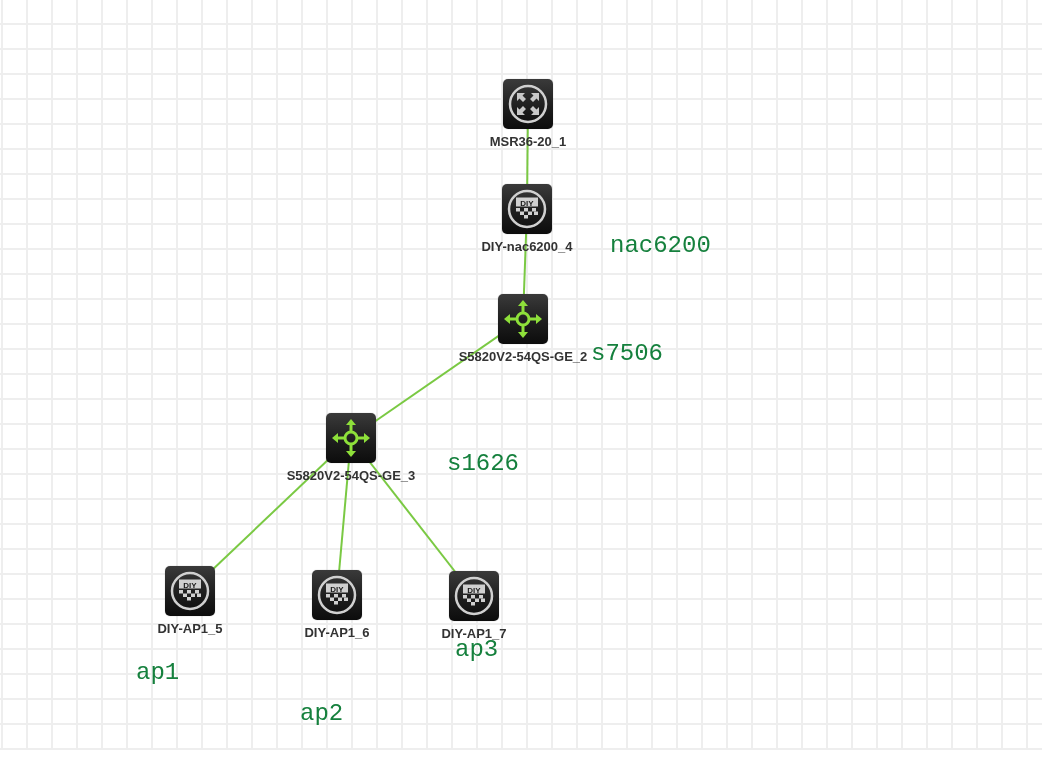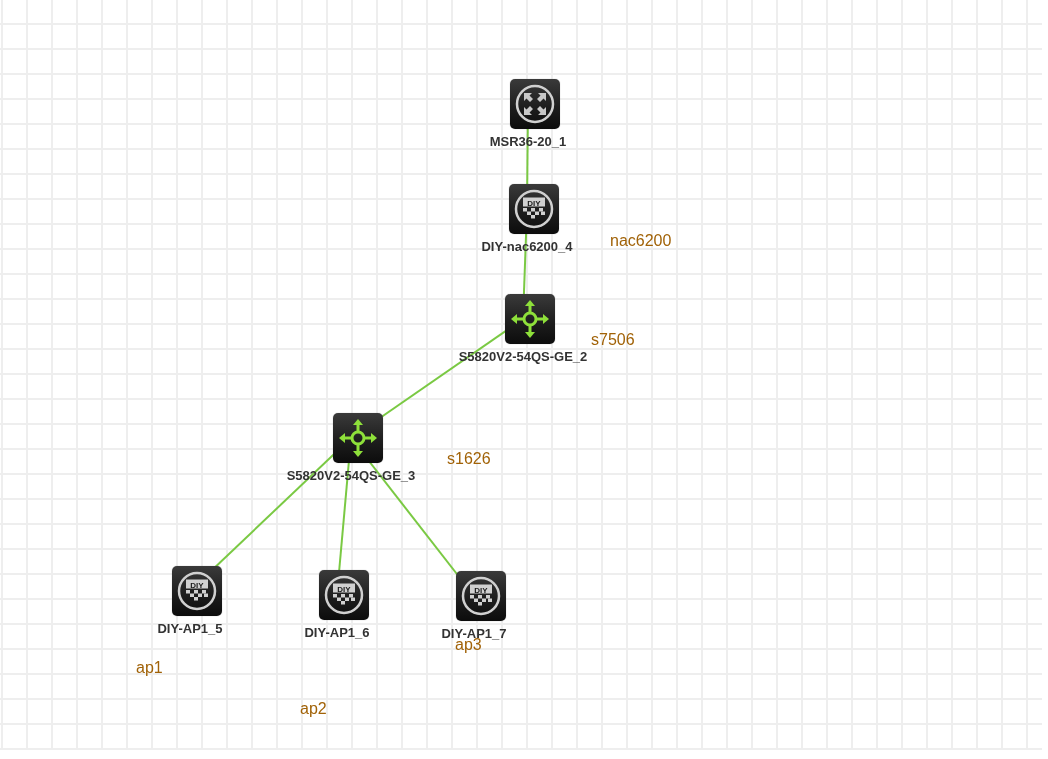--- a/index.html
+++ b/index.html
@@ -17,30 +17,29 @@
     background-size: 25px 25px;
     background-position: 1px 0px, 0px 23px;
   }
   #links { position: absolute; left: 0; top: 0; width: 1048px; height: 759px; }
   .node { position: absolute; width: 0; height: 0; }
   .icon {
     position: absolute; width: 50px; height: 50px; left: -25px; top: -25px;
     border-radius: 5px;
     background: linear-gradient(to bottom, #3a3a3a 0%, #1e1e1e 55%, #0c0c0c 100%);
     box-shadow: 0 0 1px rgba(0,0,0,0.4);
-    margin-left: 7px;
   }
   .icon svg { position: absolute; left: 0; top: 0; width: 50px; height: 50px; }
   .node-label {
     position: absolute; top: 30px; left: -120px; width: 240px; text-align: center;
     font-size: 13px; font-weight: bold; color: #333333; white-space: nowrap;
   }
   .annot {
-    position: absolute; font-size: 16px; color: #a16207; white-space: nowrap;
-    font-family: Liberation Sans, sans-serif;
+    position: absolute; font-size: 24px; color: #15803d; white-space: nowrap;
+    font-family: Liberation Mono, monospace;
   }
 </style>
 </head>
 <body>
 
 <div id="canvas"></div>
 
 <svg id="links">
   <line x1="528" y1="104" x2="527" y2="209" stroke="#7ac943" stroke-width="2"></line>
   <line x1="527" y1="209" x2="523" y2="319" stroke="#7ac943" stroke-width="2"></line>
@@ -181,17 +180,17 @@
           <rect x="26" y="27.5" width="4" height="3.5"></rect>
           <rect x="32" y="27.5" width="4" height="3.5"></rect>
         <rect x="22" y="31" width="4" height="3.5"></rect>
       </g>
     </svg>
   </div>
   <div class="node-label">DIY-AP1_7</div>
 </div>
 
 <div class="annot" style="left:610px; top:232px;">nac6200</div>
-<div class="annot" style="left:591px; top:331px;">s7506</div>
+<div class="annot" style="left:591px; top:340px;">s7506</div>
 <div class="annot" style="left:447px; top:450px;">s1626</div>
 <div class="annot" style="left:136px; top:659px;">ap1</div>
 <div class="annot" style="left:300px; top:700px;">ap2</div>
 <div class="annot" style="left:455px; top:636px;">ap3</div>
 
 </body></html>

